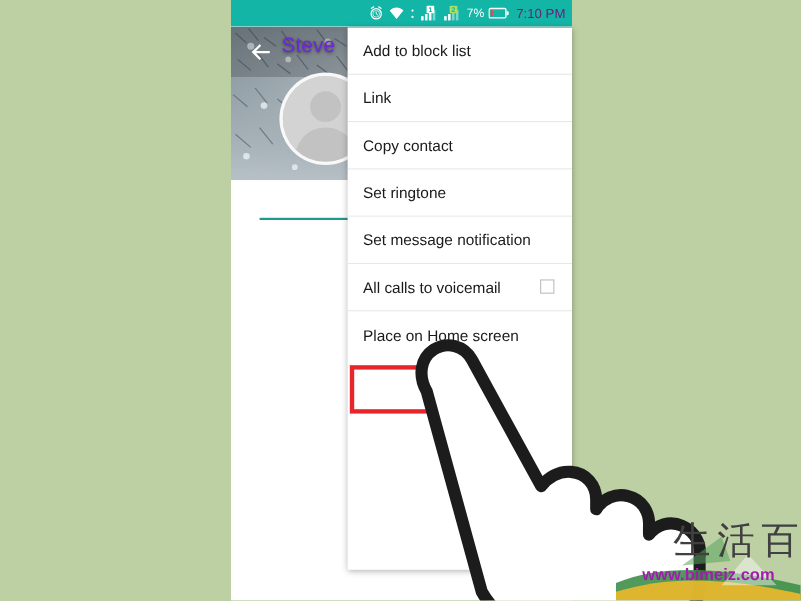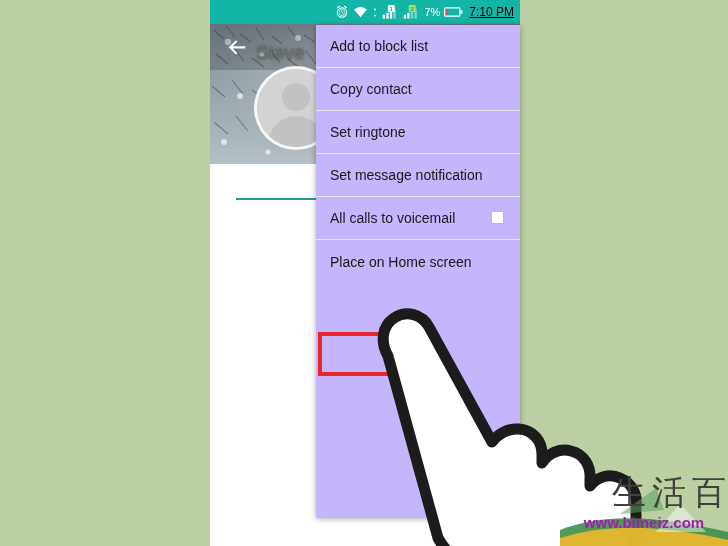--- a/index.html
+++ b/index.html
@@ -23,34 +23,34 @@
     background:#13b5a6;
     display:flex;align-items:center;justify-content:flex-end;
     padding-right:6px;box-sizing:border-box;
     gap:4px;
   }
   .sb-icon{display:block;}
   .sb-text{
     color:#ffffff;font-size:11px;line-height:11px;
     letter-spacing:0px;white-space:nowrap;
   }
-  .sb-time{color:#000000;font-size:12px;line-height:12px;white-space:nowrap;padding-left:2px;text-decoration:underline;}
+  .sb-time{color:#701a75;font-size:12px;line-height:12px;white-space:nowrap;padding-left:2px;}
 
   
   .contact-hero{
     position:absolute;left:0;top:24px;width:310px;height:140px;
     overflow:hidden;
   }
   .hero-bg{position:absolute;inset:0;}
   .back-arrow{
     position:absolute;left:16px;top:12px;width:22px;height:22px;
   }
   .contact-name{
-    position:absolute;left:46px;top:16px;
-    color:#737373;font-size:19px;line-height:24px;
+    position:absolute;left:46px;top:6px;
+    color:#6d28d9;font-size:19px;line-height:24px;
     text-shadow:0 1px 3px rgba(0,0,0,.55);
     white-space:nowrap;
   }
   .avatar{
     position:absolute;left:44px;top:42px;width:84px;height:84px;
     border-radius:50%;
     background:#d2d2d2;
     border:3px solid rgba(255,255,255,.85);
     box-sizing:border-box;
     overflow:hidden;
@@ -88,21 +88,21 @@
     color:#6d6d6d;font-size:12px;line-height:14px;white-space:nowrap;
   }
   .field-value{
     position:absolute;left:224px;top:264px;
     color:#1d1d1d;font-size:15px;line-height:18px;white-space:nowrap;
   }
 
   
   .menu{
     position:absolute;left:316px;top:25px;width:204px;height:493px;
-    background:#c4b5fd;
+    background:#ffffff;
     box-shadow:0 1px 6px rgba(0,0,0,.32);
     box-sizing:border-box;
     overflow:hidden;
   }
   .menu-item{
     position:relative;
     height:43px;
     display:flex;align-items:center;
     padding:0 14px;
     box-sizing:border-box;
@@ -298,20 +298,23 @@
     </svg>
 
     <span class="sb-time">7:10 PM</span>
   </div>
 
   <div class="menu" id="menu-list">
       <div class="menu-item">
         <span class="mi-label">Add to block list</span>
       </div>
       <div class="menu-item">
+        <span class="mi-label">Link</span>
+      </div>
+      <div class="menu-item">
         <span class="mi-label">Copy contact</span>
       </div>
       <div class="menu-item">
         <span class="mi-label">Set ringtone</span>
       </div>
       <div class="menu-item">
         <span class="mi-label">Set message notification</span>
       </div>
       <div class="menu-item">
         <span class="mi-label">All calls to voicemail</span>

